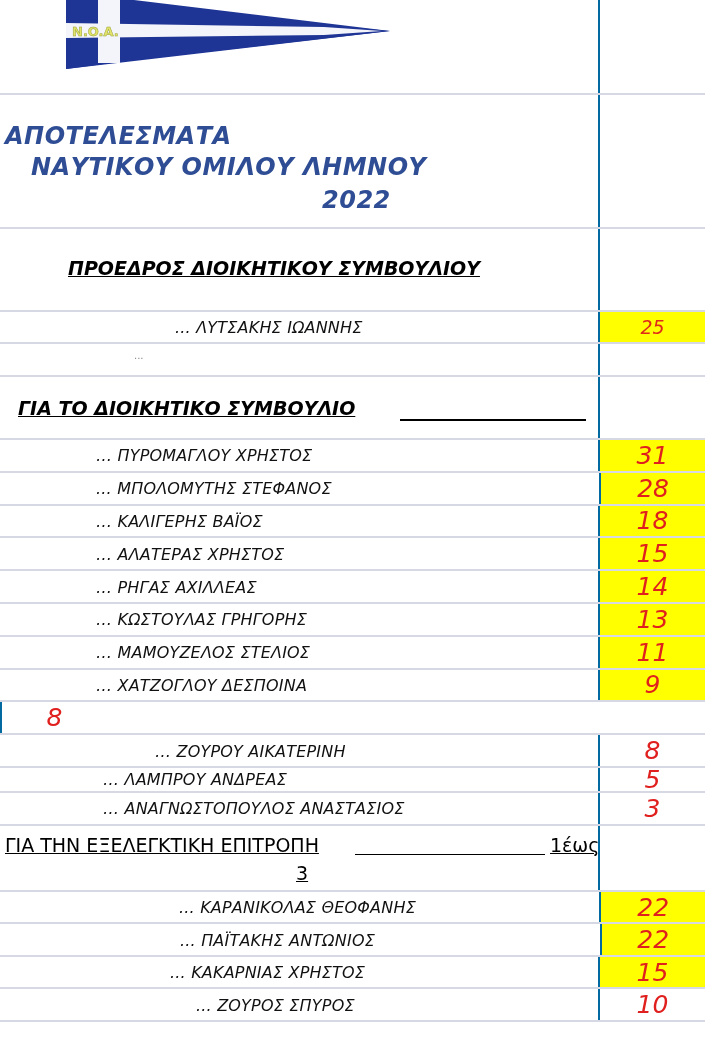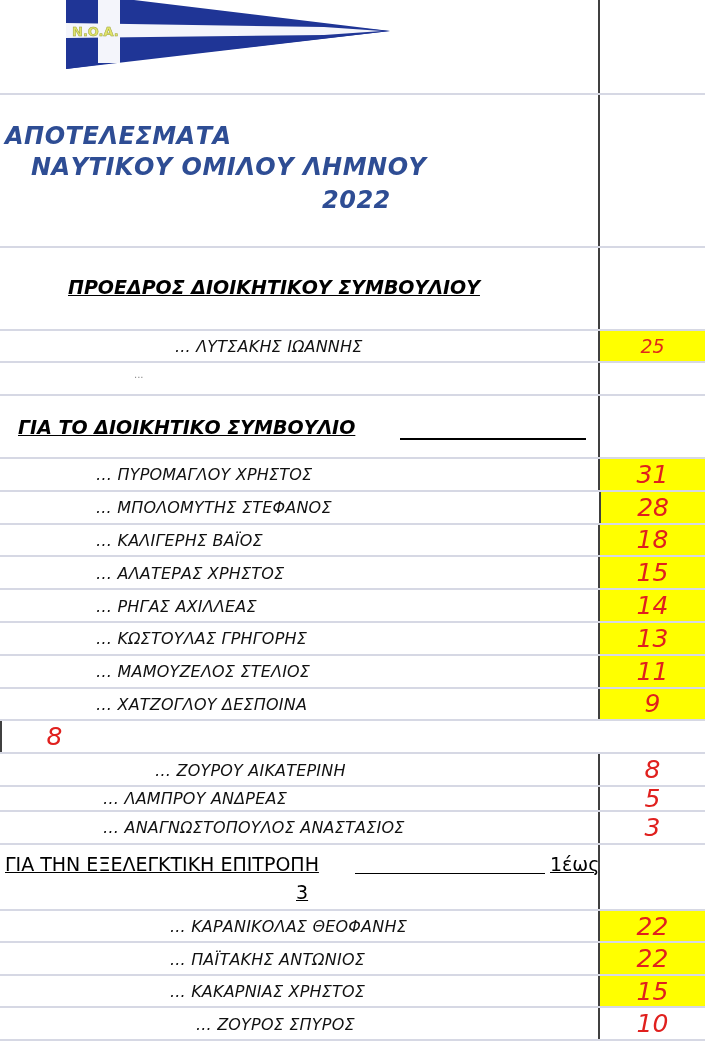--- a/index.html
+++ b/index.html
@@ -1,20 +1,20 @@
 <!DOCTYPE html>
 <html><head>
 <meta charset="utf-8">
 <style>
   html, body { margin: 0; padding: 0; background: #ffffff; }
   body { width: 721px; height: 1050px; overflow: hidden; position: relative; font-family: "DejaVu Sans", sans-serif; }
   .sheet { position: absolute; left: 0; top: 0; width: 705px; }
   .row { position: relative; display: flex; border-bottom: 2px solid #d6d8e4; box-sizing: border-box; }
   .c1 { width: 598px; position: relative; box-sizing: border-box; }
-  .c2 { width: 107px; border-left: 2px solid #404040; box-sizing: border-box; position: relative; display: flex; align-items: center; justify-content: center; }
+  .c2 { width: 107px; border-left: 2px solid #0369a1; box-sizing: border-box; position: relative; display: flex; align-items: center; justify-content: center; }
   .c2.hl { background: #ffff00; }
   .name { position: absolute; top: 50%; transform: translateY(-50%); font-style: italic; font-size: 16px; color: #111; white-space: nowrap; letter-spacing: 0.2px; }
   .vote { font-style: italic; font-size: 25px; color: #e0201e; line-height: 1; }
   .vote.small { font-size: 19px; color: #e02a1a; }
   .title { position: absolute; font-style: italic; font-weight: bold; color: #2e4d94; font-size: 24px; white-space: nowrap; letter-spacing: 0.5px; }
   .sec { position: absolute; font-style: italic; font-weight: bold; color: #000; font-size: 19px; text-decoration: underline; white-space: nowrap; }
   .ell-small { position: absolute; left: 134px; top: 6px; font-size: 10px; color: #888; }
   .line-ext { position: absolute; height: 1.5px; background: #000; }
   .audit { position: absolute; font-size: 19px; color: #000; text-decoration: underline; white-space: nowrap; }
 </style>
@@ -29,21 +29,21 @@
         <polygon points="2,0 2,69 326,31" fill="#1f3596"></polygon>
         <polygon points="2,0 70,0 326,31 70,60 2,69" fill="#1f3596"></polygon>
         <rect x="34" y="0" width="22" height="63" fill="#f4f5fb"></rect>
         <polygon points="2,23 260,27 318,31 260,35 2,38" fill="#f4f5fb"></polygon>
         <text x="8" y="36" font-family="DejaVu Sans, sans-serif" font-size="13" font-weight="bold" fill="#e2e46a" stroke="#9aa23a" stroke-width="0.5">N.O.A.</text>
       </svg>
     </div>
     <div class="c2"></div>
   </div>
 
-  <div class="row" style="height:153px;">
+  <div class="row" style="height:134px;">
     <div class="c1">
       <div class="title" style="left:5px;top:27px;">ΑΠΟΤΕΛΕΣΜΑΤΑ</div>
       <div class="title" style="left:31px;top:58px;">ΝΑΥΤΙΚΟΥ ΟΜΙΛΟΥ ΛΗΜΝΟΥ</div>
       <div class="title" style="left:322px;top:91px;">2022</div>
     </div>
     <div class="c2"></div>
   </div>
 
   <div class="row" style="height:83px;">
     <div class="c1">
@@ -176,46 +176,46 @@
     <div class="c1">
       <div class="audit" style="left:5px;top:8px;text-align:center;">ΓΙΑ ΤΗΝ ΕΞΕΛΕΓΚΤΙΚΗ ΕΠΙΤΡΟΠΗ</div>
       <div class="line-ext" style="left:355px;top:28px;width:190px;height:1px;"></div>
       <div class="audit" style="left:550px;top:8px;">1έως</div>
       <div class="audit" style="left:296px;top:36px;">3</div>
     </div>
     <div class="c2"></div>
   </div>
 
   <div id="audit-rows">
+      <div class="row" style="height: 32.5px; padding-left: 9px;">
+        <div class="c1">
+          <div class="name" style="left: 170px;">... ΚΑΡΑΝΙΚΟΛΑΣ ΘΕΟΦΑΝΗΣ</div>
+        </div>
+        <div class="c2 hl">
+          <span class="vote">22</span>
+        </div>
+      </div>
+      <div class="row" style="height: 32.5px; padding-left: 10px;">
+        <div class="c1">
+          <div class="name" style="left: 170px;">... ΠΑΪΤΑΚΗΣ ΑΝΤΩΝΙΟΣ</div>
+        </div>
+        <div class="c2 hl">
+          <span class="vote">22</span>
+        </div>
+      </div>
       <div class="row" style="height: 32.5px;">
         <div class="c1">
-          <div class="name" style="left: 170px;">... ΚΑΡΑΝΙΚΟΛΑΣ ΘΕΟΦΑΝΗΣ</div>
-        </div>
-        <div class="c2 hl">
-          <span class="vote">22</span>
+          <div class="name" style="left: 170px;">... ΚΑΚΑΡΝΙΑΣ ΧΡΗΣΤΟΣ</div>
+        </div>
+        <div class="c2 hl">
+          <span class="vote">15</span>
         </div>
       </div>
       <div class="row" style="height: 32.5px;">
         <div class="c1">
-          <div class="name" style="left: 170px;">... ΠΑΪΤΑΚΗΣ ΑΝΤΩΝΙΟΣ</div>
-        </div>
-        <div class="c2 hl">
-          <span class="vote">22</span>
-        </div>
-      </div>
-      <div class="row" style="height: 32.5px;">
-        <div class="c1">
-          <div class="name" style="left: 170px;">... ΚΑΚΑΡΝΙΑΣ ΧΡΗΣΤΟΣ</div>
-        </div>
-        <div class="c2 hl">
-          <span class="vote">15</span>
-        </div>
-      </div>
-      <div class="row" style="height: 32.5px;">
-        <div class="c1">
           <div class="name" style="left: 196px;">... ΖΟΥΡΟΣ ΣΠΥΡΟΣ</div>
         </div>
         <div class="c2">
           <span class="vote">10</span>
         </div>
       </div>
     </div>
 </div>
 
 </body></html>

